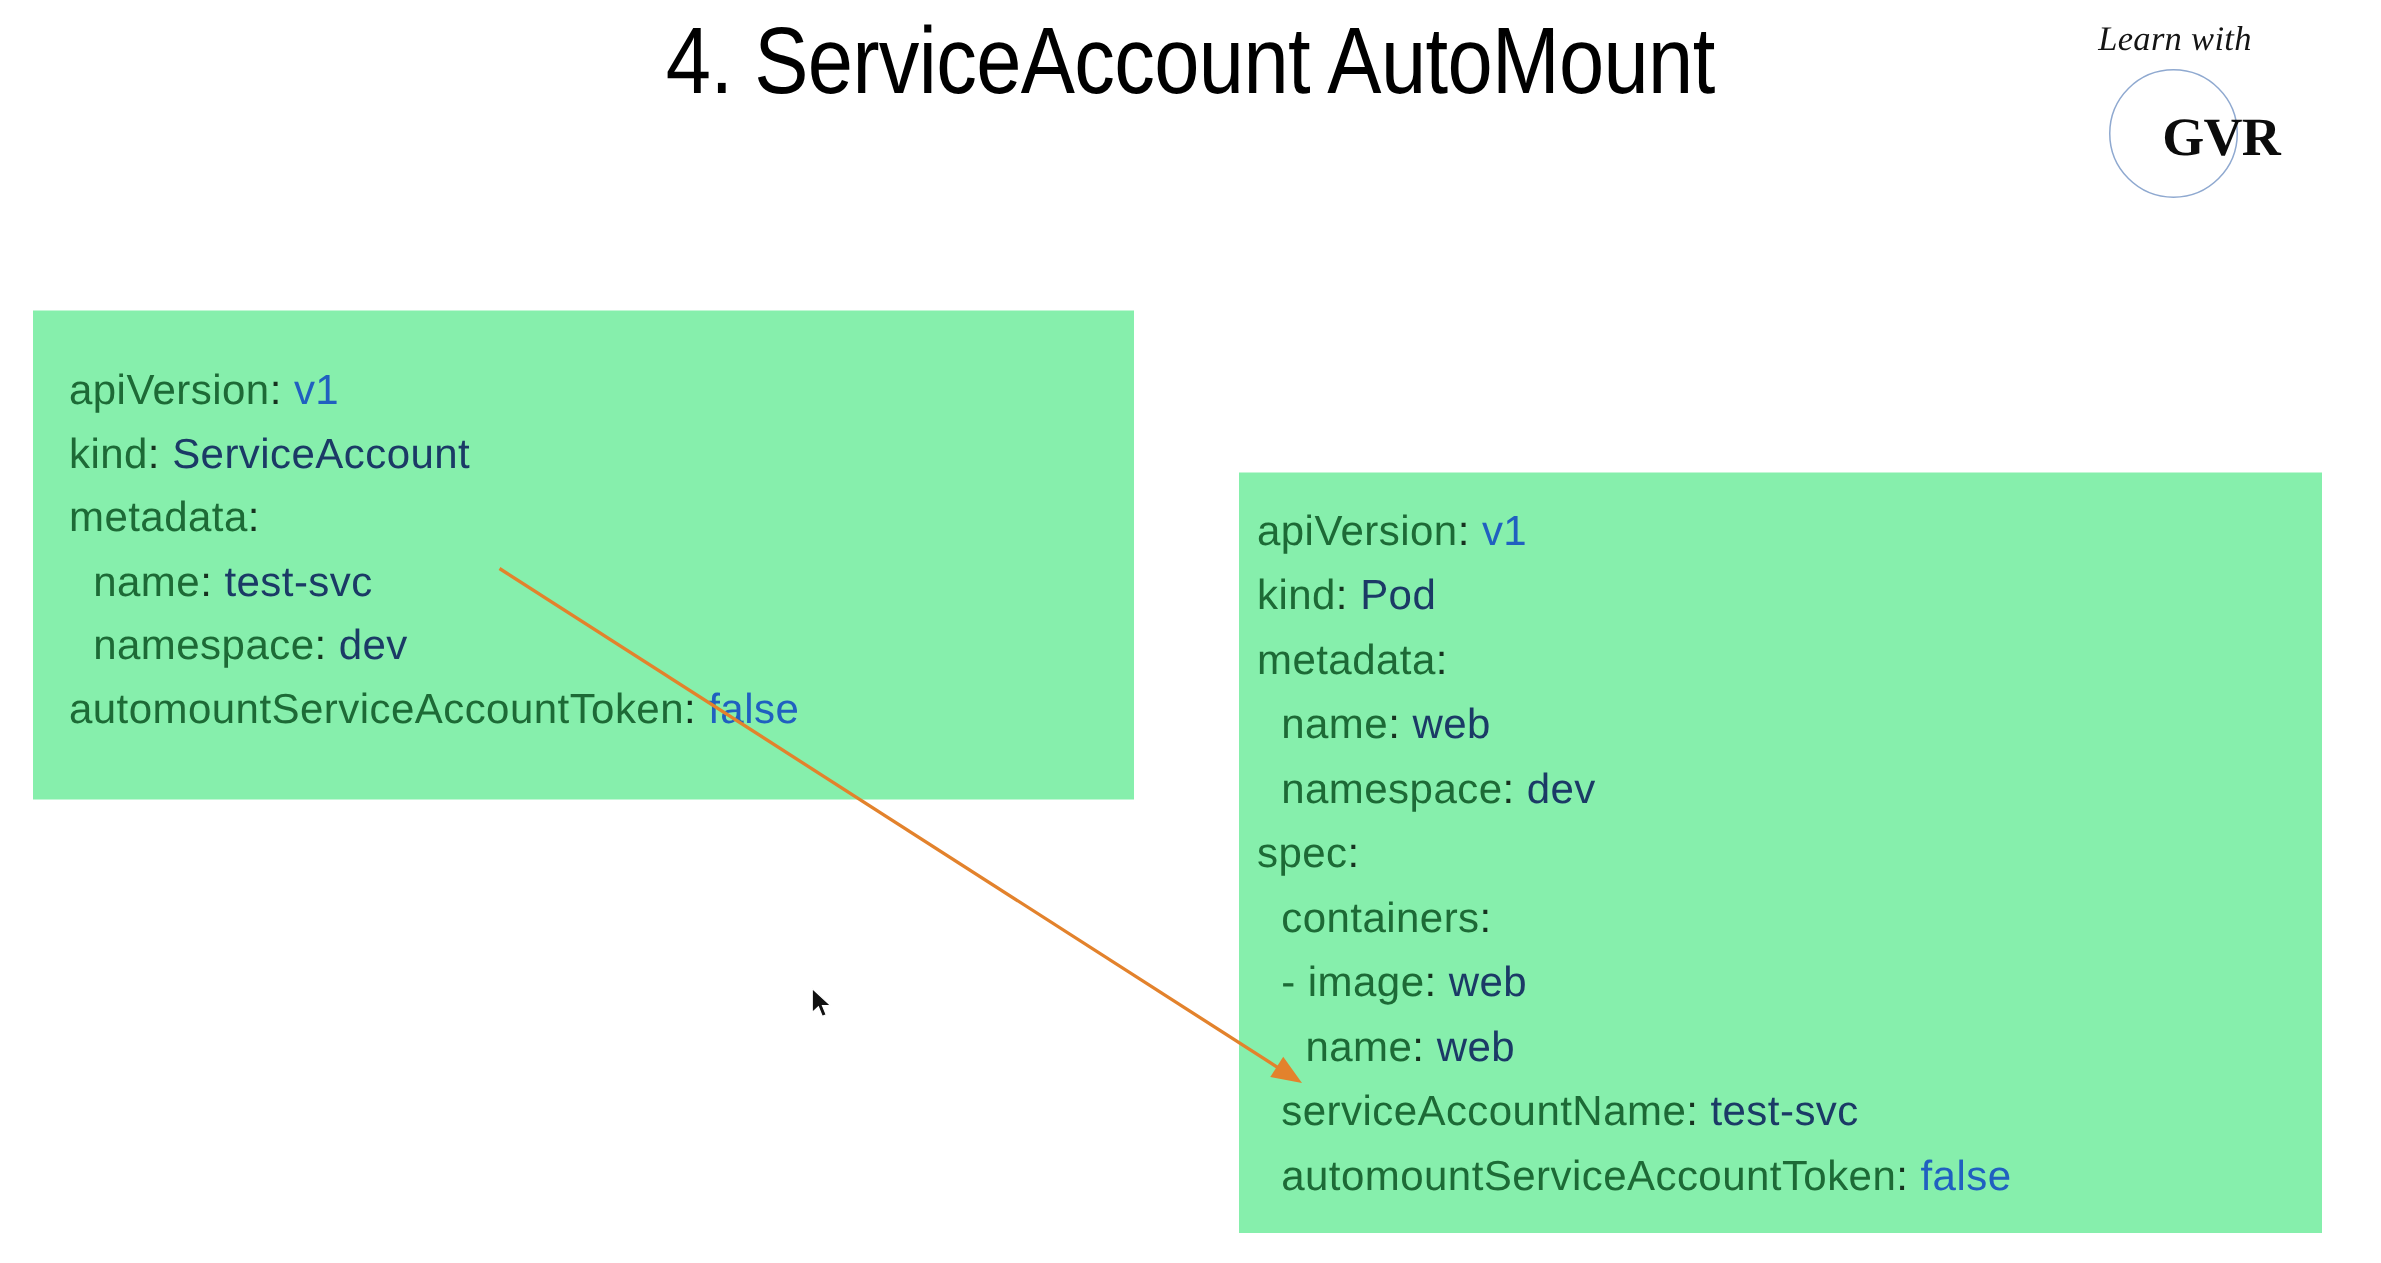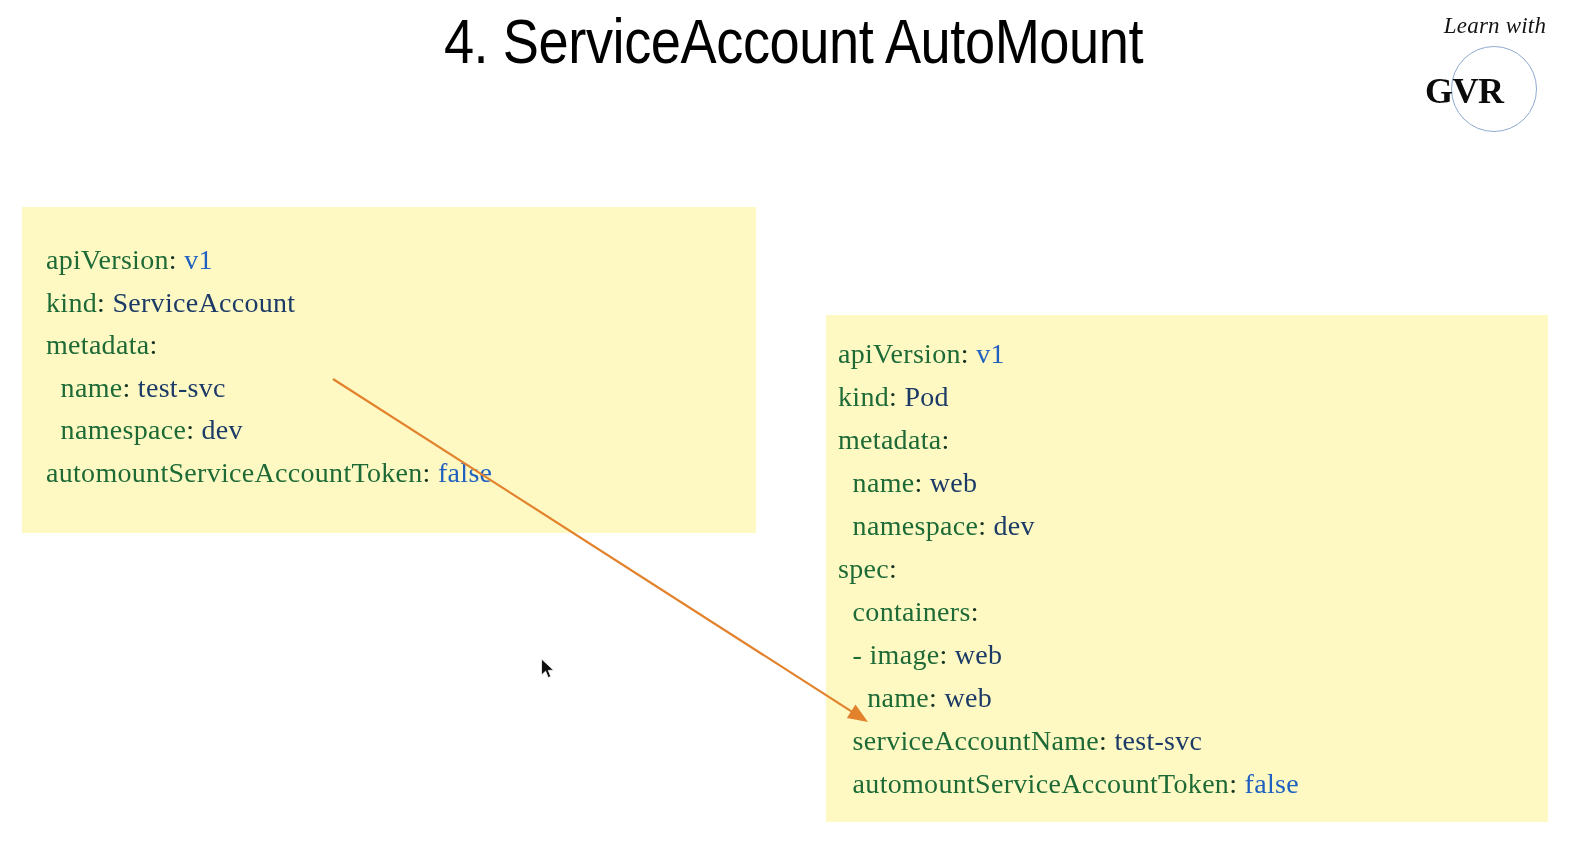--- a/index.html
+++ b/index.html
@@ -30,21 +30,21 @@
     color: #000000;
     transform: scaleX(0.86);
     transform-origin: 50% 50%;
     white-space: nowrap;
     line-height: 1.05;
   }
 
   
   .brand {
     position: absolute;
-    left: 1425px;
+    left: 1380px;
     top: 14px;
     width: 140px;
     height: 122px;
     text-align: center;
   }
   .brand-tagline {
     font-family: "Liberation Serif", serif;
     font-style: italic;
     font-size: 23px;
     color: #141414;
@@ -59,34 +59,34 @@
     height: 86px;
     border: 1.5px solid #8fa9d0;
     border-radius: 50%;
     box-sizing: border-box;
   }
   .brand-mark {
     position: absolute;
     left: 0;
     top: 59px;
     width: 140px;
-    text-align: left;
+    text-align: right;
     font-family: "Liberation Serif", serif;
     font-weight: bold;
     font-size: 36px;
     color: #0b0b0b;
     letter-spacing: -0.5px;
     line-height: 1;
   }
 
   
   .code-block {
     position: absolute;
-    background: #fef9c3;
-    font-family: Liberation Serif, serif;
+    background: #86efac;
+    font-family: Liberation Sans, sans-serif;
     white-space: pre;
     box-sizing: border-box;
   }
   .code-block .line {
     white-space: pre;
   }
   .code-block .k { color: #1d6a36; }
   .code-block .p { color: #16321f; }
   .code-block .v { color: #1b3a66; text-align: center; }
   .code-block .b { color: #2060c0; }

